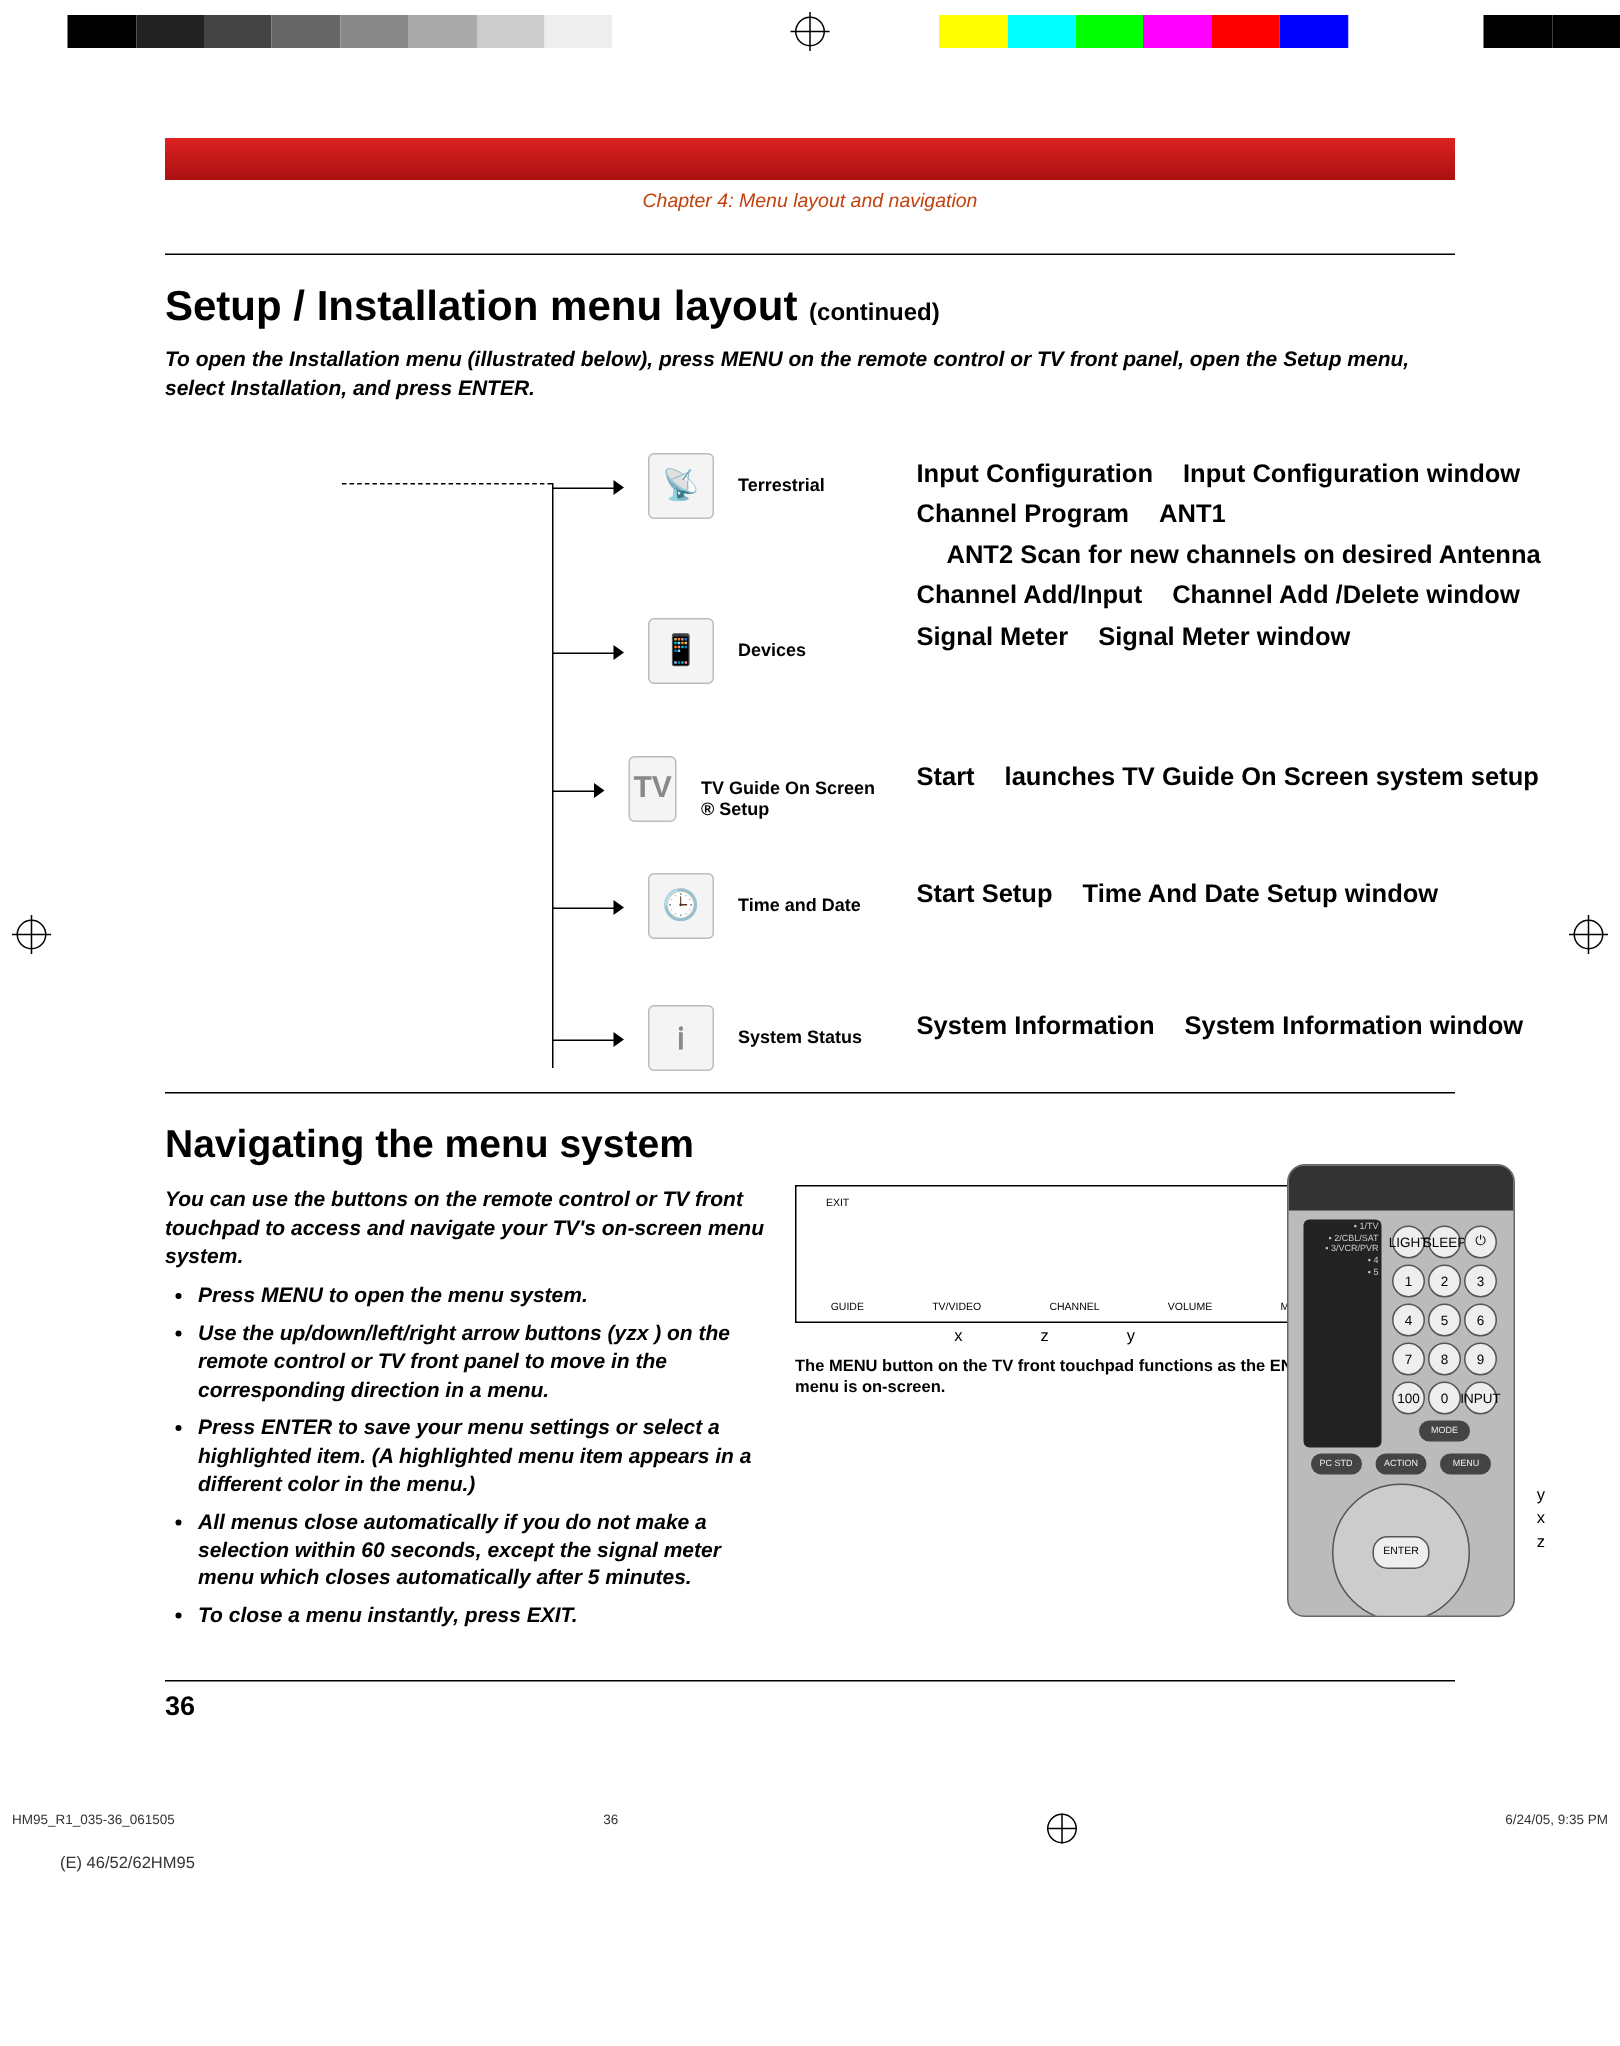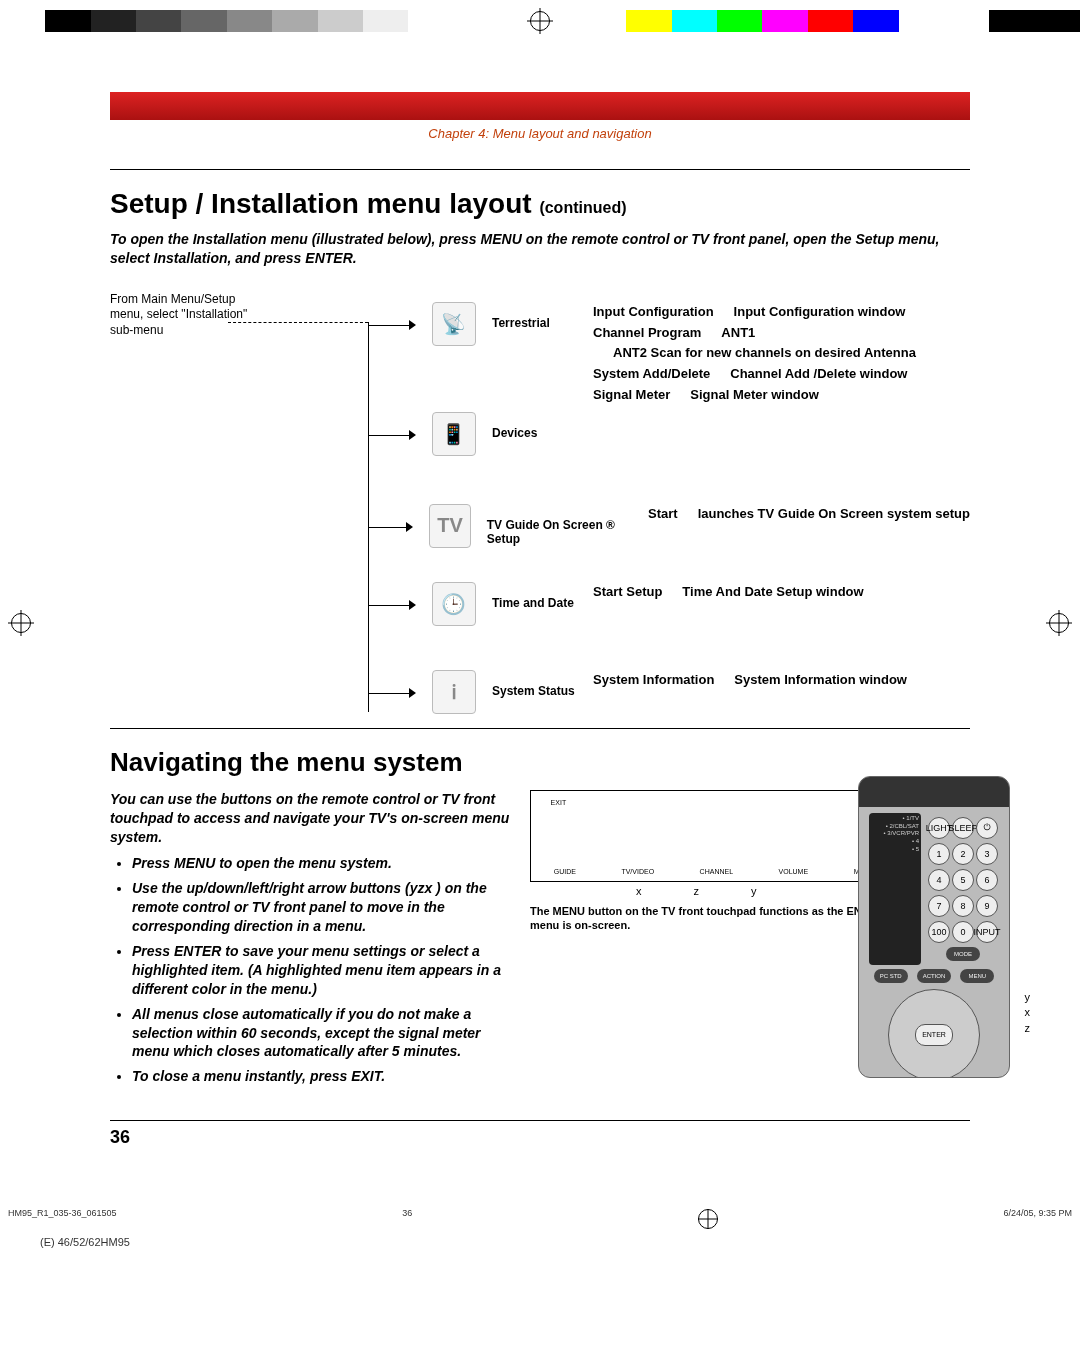--- a/index.html
+++ b/index.html
@@ -52,21 +52,21 @@
   .diagram { position:relative; height:430px; }
   .from-note { position:absolute; left:0; top:0; width:160px; font-size:12px; line-height:1.3; }
   .dashline { position:absolute; left:118px; top:30px; width:140px; border-top:1.5px dashed #000;}
   .stem { position:absolute; left:258px; top:30px; width:1px; height:390px; background:#000;}
   .node { position:absolute; display:flex; align-items:flex-start; }
   .arrow { width:48px; position:relative; height:18px; margin-top:14px;}
   .arrow::before { content:""; position:absolute; top:50%; left:0; right:6px; height:1px; background:#000;}
   .arrow::after { content:""; position:absolute; right:0; top:50%; transform:translateY(-50%); border-left:7px solid #000; border-top:5px solid transparent; border-bottom:5px solid transparent;}
   .icon-box { width:42px; height:42px; border:1px solid #bbb; border-radius:4px; background:#f4f4f4; margin:0 16px; display:flex; align-items:center; justify-content:center; font-size:20px; color:#888; font-weight:bold;}
   .menu-label { font-size:12px; font-weight:bold; padding-top:14px; min-width:95px;}
-  .submenu-col { font-size:13px; font-weight:bold; line-height:1.6; margin-left:6px;}
+  .submenu-col { font-size:17px; font-weight:bold; line-height:1.6; margin-left:24px;}
   .submenu-col .row { display:flex; gap:20px; white-space:nowrap;}
   .submenu-col .sub { font-weight:bold;}
   .submenu-col .desc { font-weight:bold; }
   .section-title2 { font-size:26px; font-weight:bold; margin-top:14px;}
   .nav-body { display:flex; gap:12px; margin-top:12px;}
   .nav-text { flex:1; font-size:14px; font-weight:bold; font-style:italic; line-height:1.35;}
   .nav-text ul { margin:8px 0; padding-left:22px;}
   .nav-text li { margin-bottom:6px;}
   .panel-area { width:440px; position:relative;}
   .tv-panel { border:1px solid #000; height:90px; position:relative; background:#fff; margin-bottom:6px;}
@@ -143,21 +143,20 @@
 <div class="page">
   <div class="chapter-bar"></div>
   <div class="chapter-label">Chapter 4: Menu layout and navigation</div>
   <hr class="thin">
   <div class="title">
     <span>Setup / Installation menu layout </span><span class="cont">(continued)</span>
   </div>
   <div class="intro">To open the Installation menu (illustrated below), press MENU on the remote control or TV front panel, open the Setup menu, select Installation, and press ENTER.</div>
 
   <div class="diagram">
-    <div class="from-note">From Main Menu/Setup menu, select "Installation" sub-menu</div>
     <div class="dashline"></div>
     <div class="stem"></div>
     <div id="nodes-container">
         <div class="node" style="left: 258px; top: 10px;">
           <div class="arrow"></div>
           <div class="icon-box">📡</div>
           <div class="menu-label">Terrestrial</div>
           <div class="submenu-col">
             <div class="row">
               <span class="sub">Input Configuration</span>
@@ -165,21 +164,21 @@
             </div>
             <div class="row">
               <span class="sub">Channel Program</span>
               <span class="desc">ANT1</span>
             </div>
             <div class="row">
               <span class="sub"></span>
               <span class="desc">ANT2    Scan for new channels on desired Antenna</span>
             </div>
             <div class="row">
-              <span class="sub">System Add/Delete</span>
+              <span class="sub">Channel Add/Input</span>
               <span class="desc">Channel Add /Delete window</span>
             </div>
             <div class="row">
               <span class="sub">Signal Meter</span>
               <span class="desc">Signal Meter window</span>
             </div>
           </div>
         </div>
         <div class="node" style="left: 258px; top: 120px;">
           <div class="arrow"></div>

